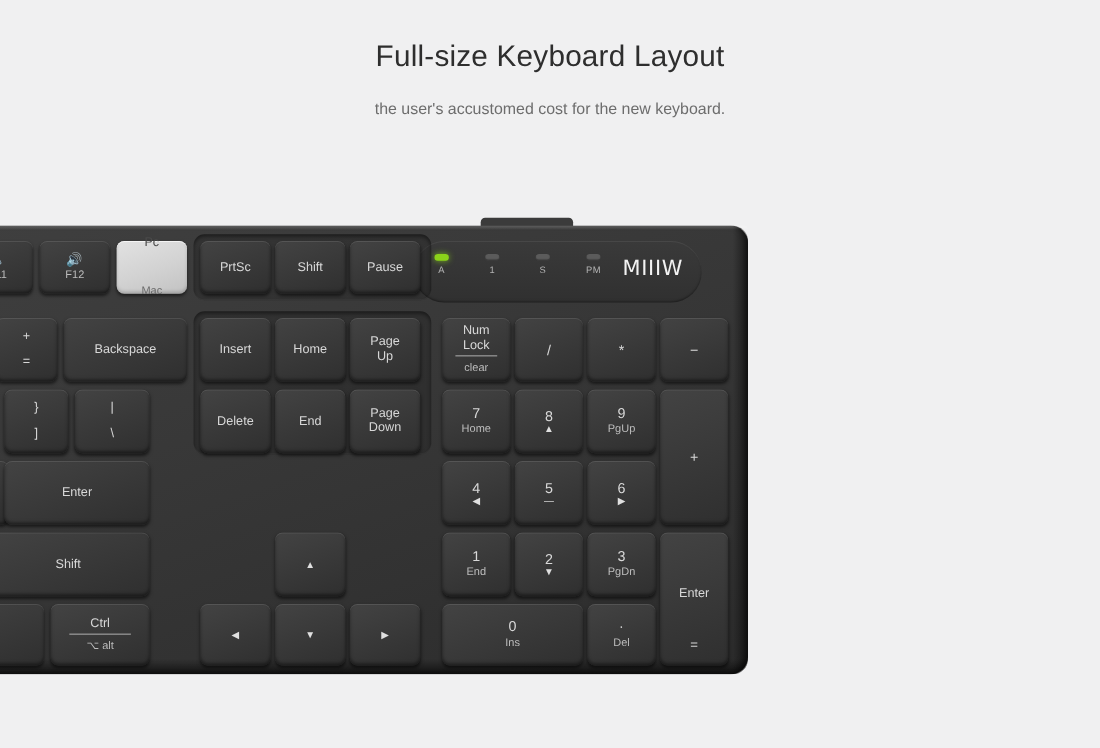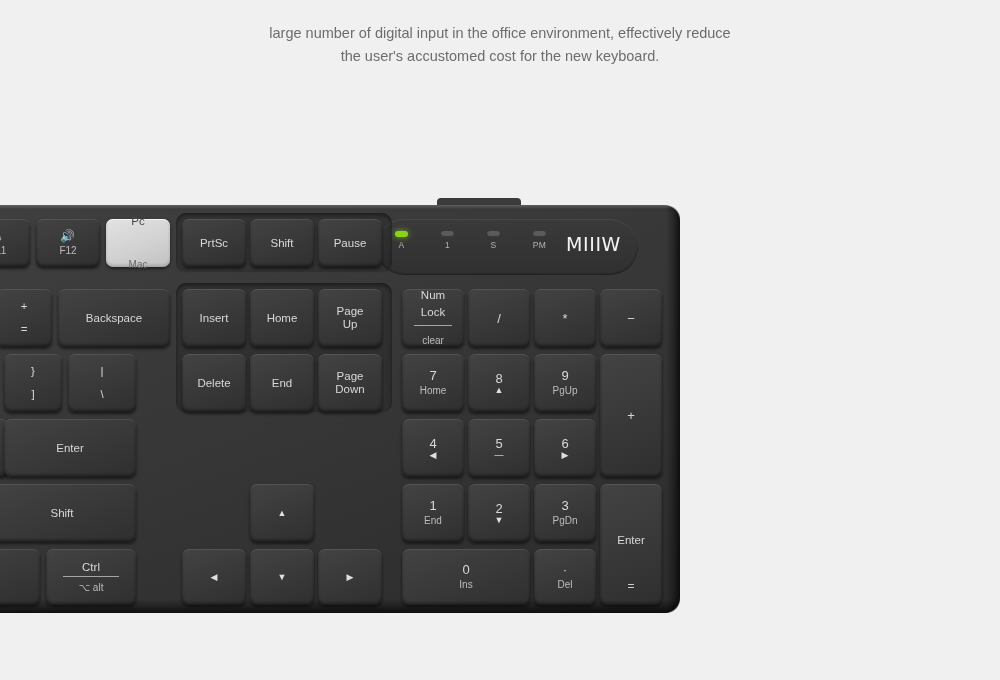--- a/index.html
+++ b/index.html
@@ -116,22 +116,22 @@
     box-shadow:inset 0 2px 4px rgba(0,0,0,.5),inset 0 -1px 0 rgba(255,255,255,.05);
     background:rgba(0,0,0,.13);
   }
 
   .spk{display:inline-block;font-size:12px;color:#dcdcdc;line-height:12px;}
 </style>
 </head>
 <body>
 
 <div class="header">
+  <h1 class="title">Full-size Keyboard Layout</h1>
   <p class="subtitle">
-    <span>large number of digital input in the office environment, effectively reduce</span>
     <span>the user's accustomed cost for the new keyboard.</span>
   </p>
 </div>
 
 <div class="kb-wrap">
 
   <div class="kb-notch"></div>
 
   <div class="kb-clip">
     <div class="kb-body">
@@ -262,21 +262,21 @@
         <div class="key" style="left:68px;top:344px;width:64px;height:56px;">
           <span class="arrow">▼</span>
         </div>
         <div class="key" style="left:136px;top:344px;width:64px;height:56px;">
           <span class="arrow">▶</span>
         </div>
       </div>
 
       <div class="cluster" style="left:434px;top:0;">
 
-        <div class="key" style="left:0;top:84px;width:62px;height:58px;justify-content:space-between;">
+        <div class="key" style="left:0;top:84px;width:62px;height:58px;">
           <span class="l1">Num</span>
           <span class="l1">Lock</span>
           <span class="sep"></span>
           <span class="l2">clear</span>
         </div>
         <div class="key" style="left:66px;top:84px;width:62px;height:58px;">
           <span class="big">/</span>
         </div>
         <div class="key" style="left:132px;top:84px;width:62px;height:58px;">
           <span class="big">*</span>

